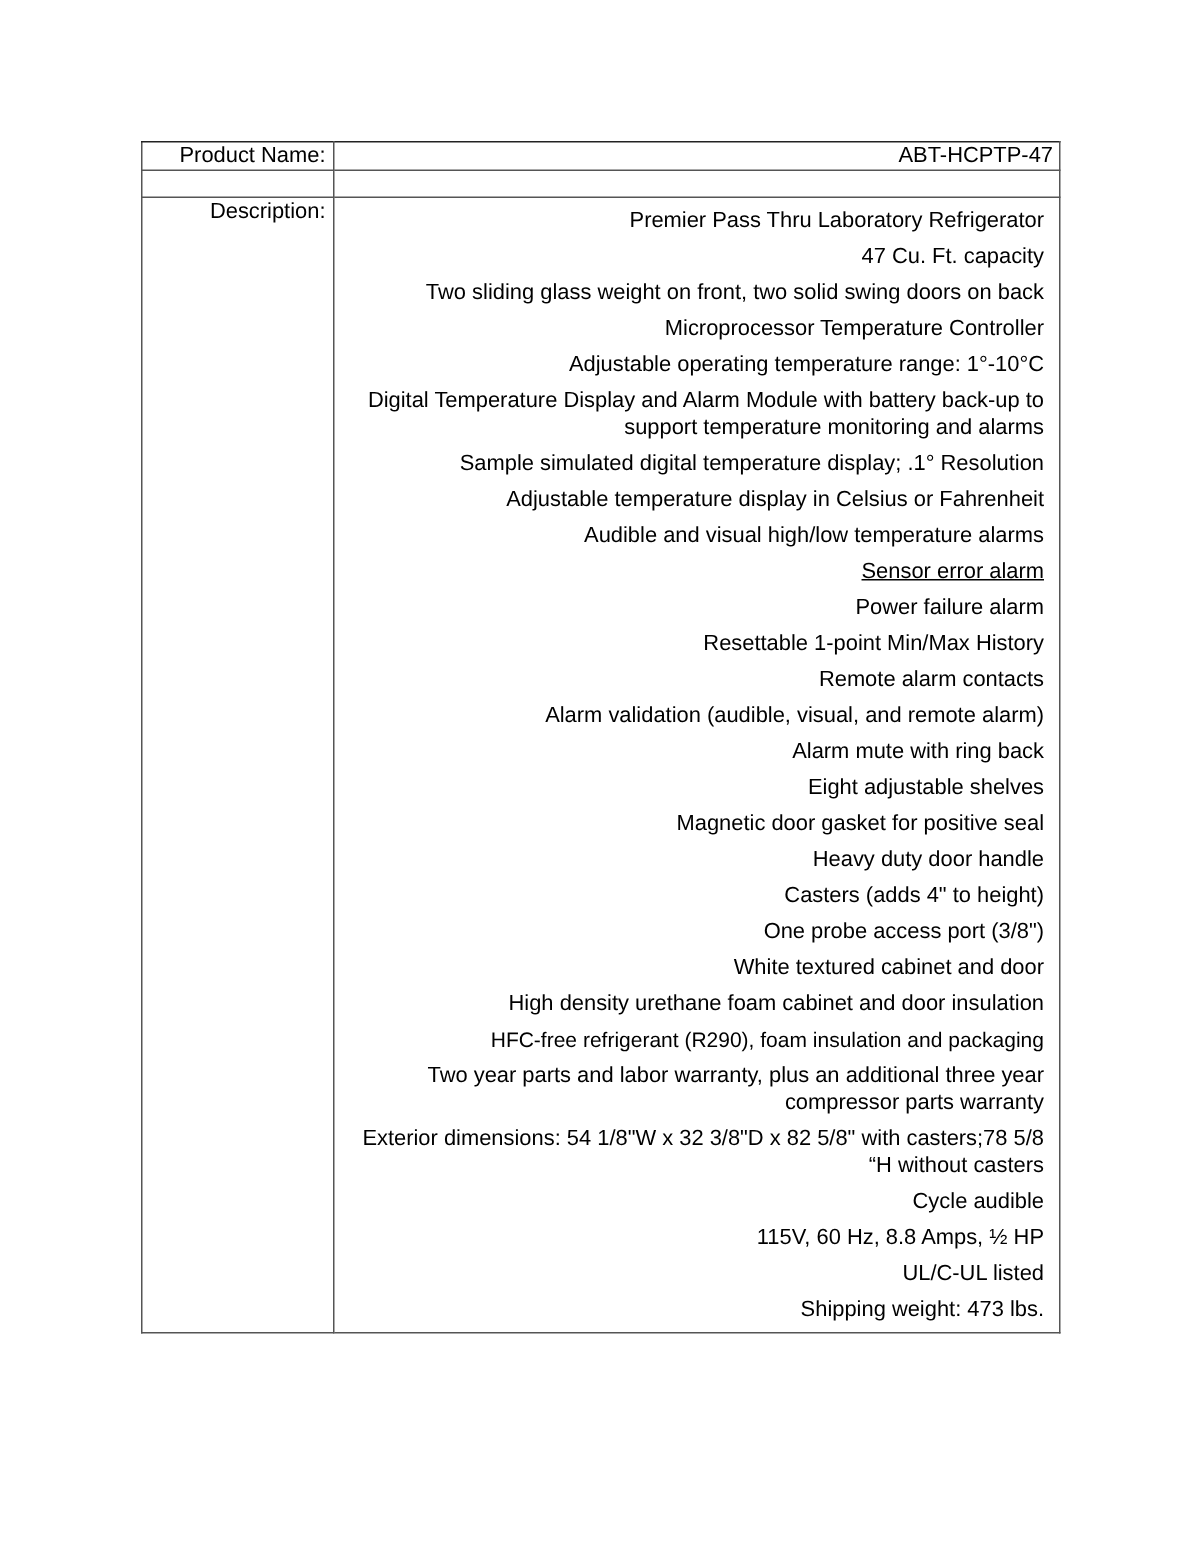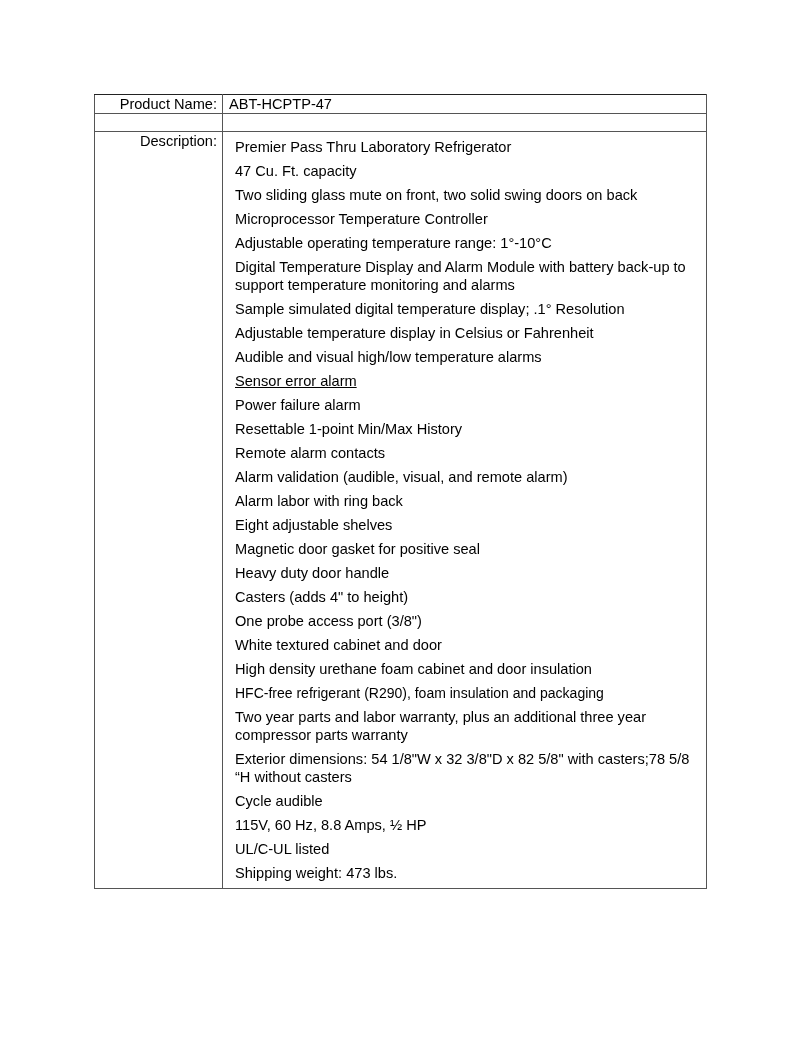--- a/index.html
+++ b/index.html
@@ -33,20 +33,21 @@
     }
     .label-cell {
       width: 118px;
       text-align: right;
       padding-right: 5px !important;
       padding-left: 4px !important;
     }
     .value-cell {
       padding-left: 6px !important;
       padding-right: 4px !important;
+      text-align: right;
     }
     .row-name td { height: 18px; }
     .row-empty td { height: 17px; }
     .desc-list {
       margin: 0;
       padding: 0;
       list-style: none;
     }
     .desc-list li {
       margin: 6px;
@@ -72,33 +73,33 @@
   <tr class="row-empty">
     <td class="label-cell"></td>
     <td class="value-cell"></td>
   </tr>
   <tr class="row-desc">
     <td class="label-cell">Description:</td>
     <td class="value-cell">
       <ul class="desc-list">
         <li>Premier Pass Thru Laboratory Refrigerator</li>
         <li>47 Cu. Ft. capacity</li>
-        <li>Two sliding glass mute on front, two solid swing doors on back</li>
+        <li>Two sliding glass weight on front, two solid swing doors on back</li>
         <li>Microprocessor Temperature Controller</li>
         <li>Adjustable operating temperature range: 1°-10°C</li>
         <li>Digital Temperature Display and Alarm Module with battery back-up to support temperature monitoring and alarms</li>
         <li>Sample simulated digital temperature display; .1° Resolution</li>
         <li>Adjustable temperature display in Celsius or Fahrenheit</li>
         <li>Audible and visual high/low temperature alarms</li>
         <li class="gap-before">Sensor error alarm</li>
         <li>Power failure alarm</li>
         <li>Resettable 1-point Min/Max History</li>
         <li>Remote alarm contacts</li>
         <li>Alarm validation (audible, visual, and remote alarm)</li>
-        <li>Alarm labor with ring back</li>
+        <li>Alarm mute with ring back</li>
         <li>Eight adjustable shelves</li>
         <li>Magnetic door gasket for positive seal</li>
         <li>Heavy duty door handle</li>
         <li>Casters (adds 4" to height)</li>
         <li>One probe access port (3/8")</li>
         <li>White textured cabinet and door</li>
         <li>High density urethane foam cabinet and door insulation</li>
         <li class="small">HFC-free refrigerant (R290), foam insulation and packaging</li>
         <li>Two year parts and labor warranty, plus an additional three year compressor parts warranty</li>
         <li>Exterior dimensions:  54 1/8"W x 32 3/8"D x 82 5/8" with casters;78 5/8 “H without casters</li>

